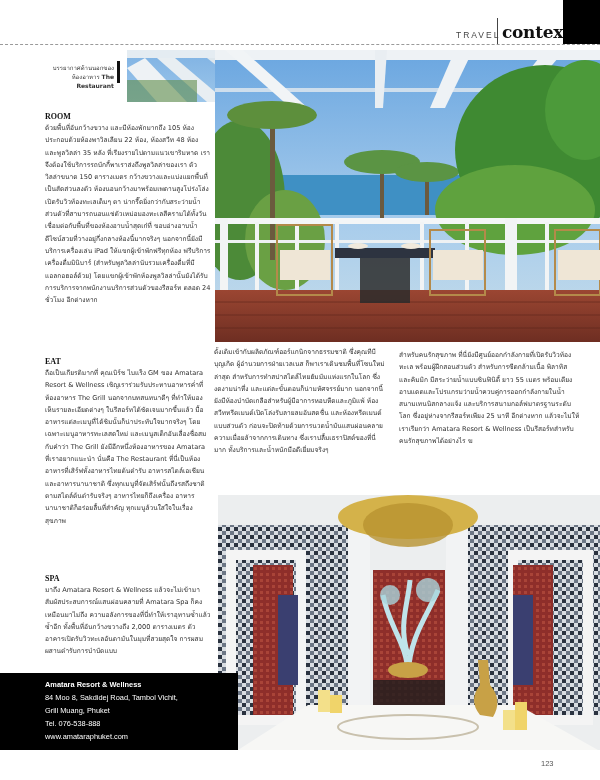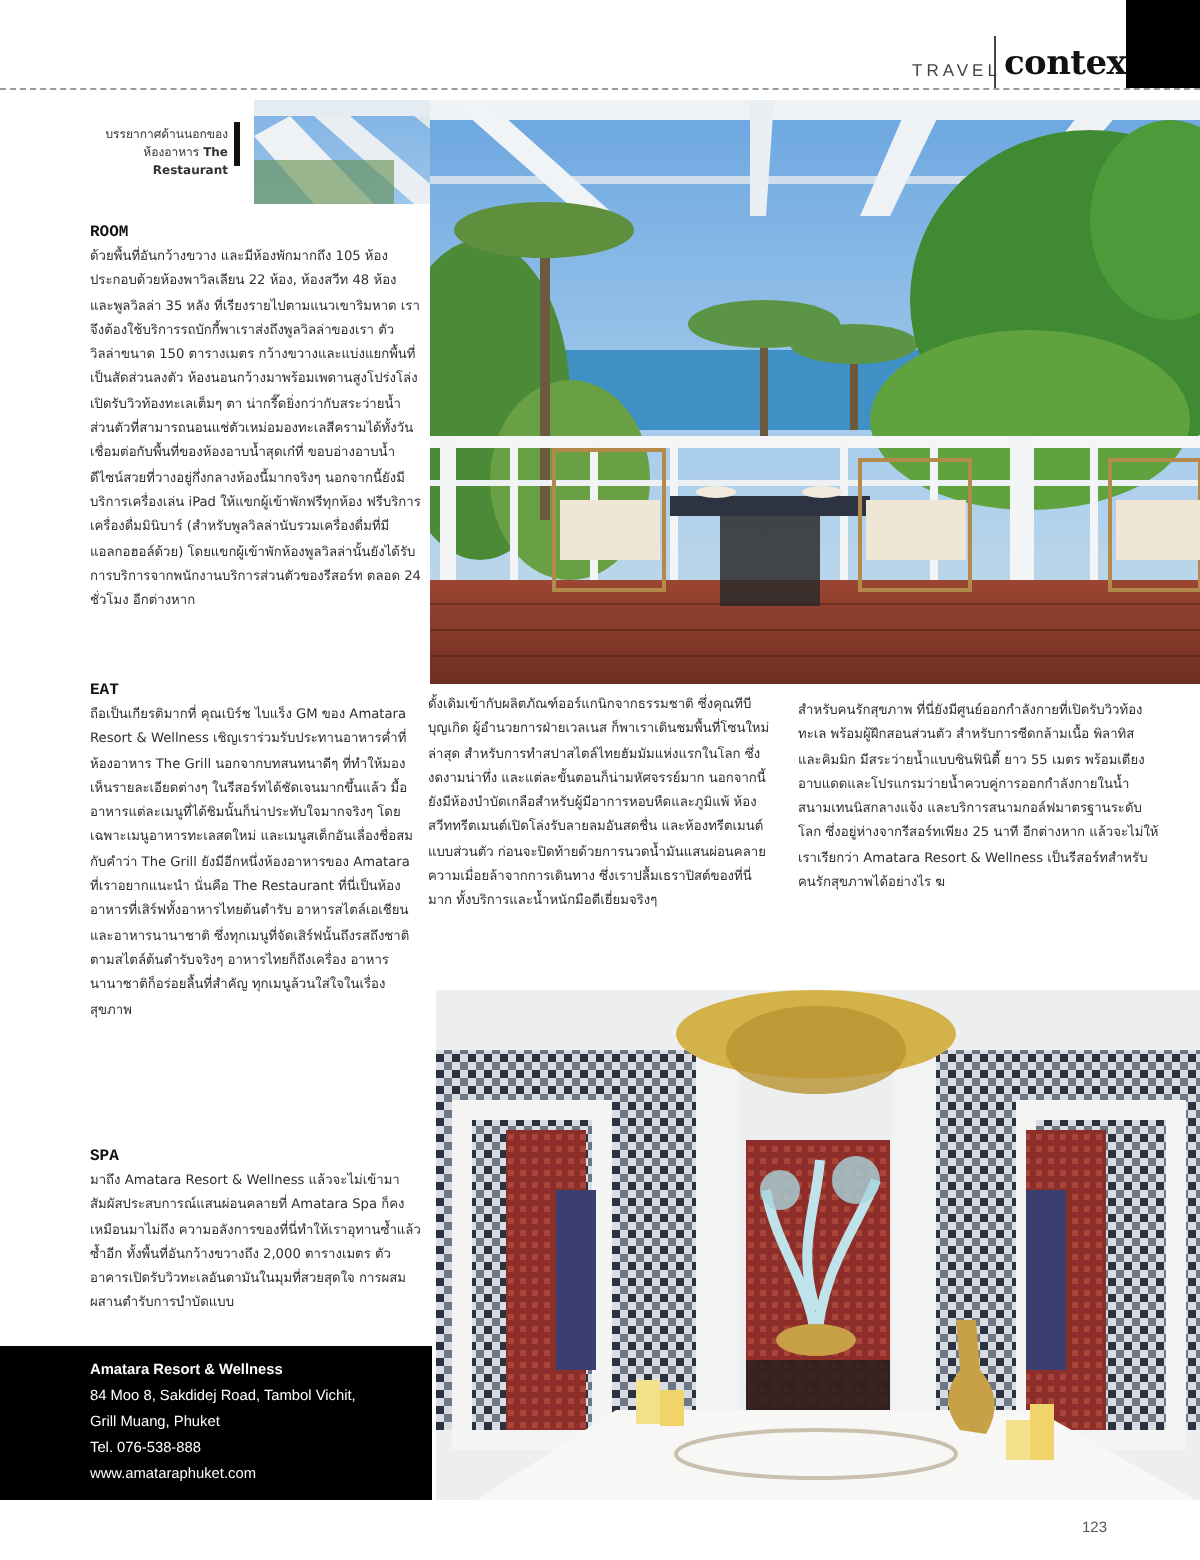--- a/index.html
+++ b/index.html
@@ -17,30 +17,30 @@
   .caption { left:40px; top:63px; width:74px; text-align:right; font-size:6px; line-height:9px; color:#333; }
   .caption b { font-weight:bold; }
   .caption-bar { left:117px; top:61px; width:3px; height:22px; background:#111; }
 
   .photo { overflow:hidden; }
   .photo-top-strip { left:127px; top:50px; width:473px; height:52px; }
   .photo-top-main { left:215px; top:50px; width:385px; height:292px; }
   .photo-bottom { left:218px; top:495px; width:382px; height:255px; }
 
   .col { font-size:6.6px; line-height:12.3px; color:#2f2f2f; }
-  .col h3 { margin:0; font-family:Liberation Mono, monospace; font-weight:bold; font-size:8px;
+  .col h3 { margin:0; font-family:Liberation Serif, serif; font-weight:bold; font-size:8px;
             line-height:11px; color:#111; }
   .col p { margin:0; }
   .col-left-room { left:45px; top:111px; width:166px; }
-  .col-left-eat { left:45px; top:340px; width:166px; }
+  .col-left-eat { left:45px; top:356px; width:166px; }
   .col-left-spa { left:45px; top:573px; width:166px; }
   .col-mid { left:214px; top:346px; width:172px; }
   .col-etc { left:399px; top:349px; width:182px; }
 
-  .address-box { left:0; top:673px; width:216px; height:77px; background:#000; color:#fff;
+  .address-box { left:0; top:673px; width:238px; height:77px; background:#000; color:#fff;
                  font-family:"Liberation Sans", sans-serif; font-size:7.4px; line-height:13px; }
   .address-box .inner { position:absolute; left:45px; top:5px; }
   .address-box .name { font-weight:bold; }
   .page-number { left:541px; top:759px; font-family:"Liberation Sans", sans-serif; font-size:7.5px; color:#555;text-align:right; }
 </style>
 </head>
 <body>
 
 <div class="abs section-label">TRAVEL</div>
 <div class="abs section-divider"></div>

